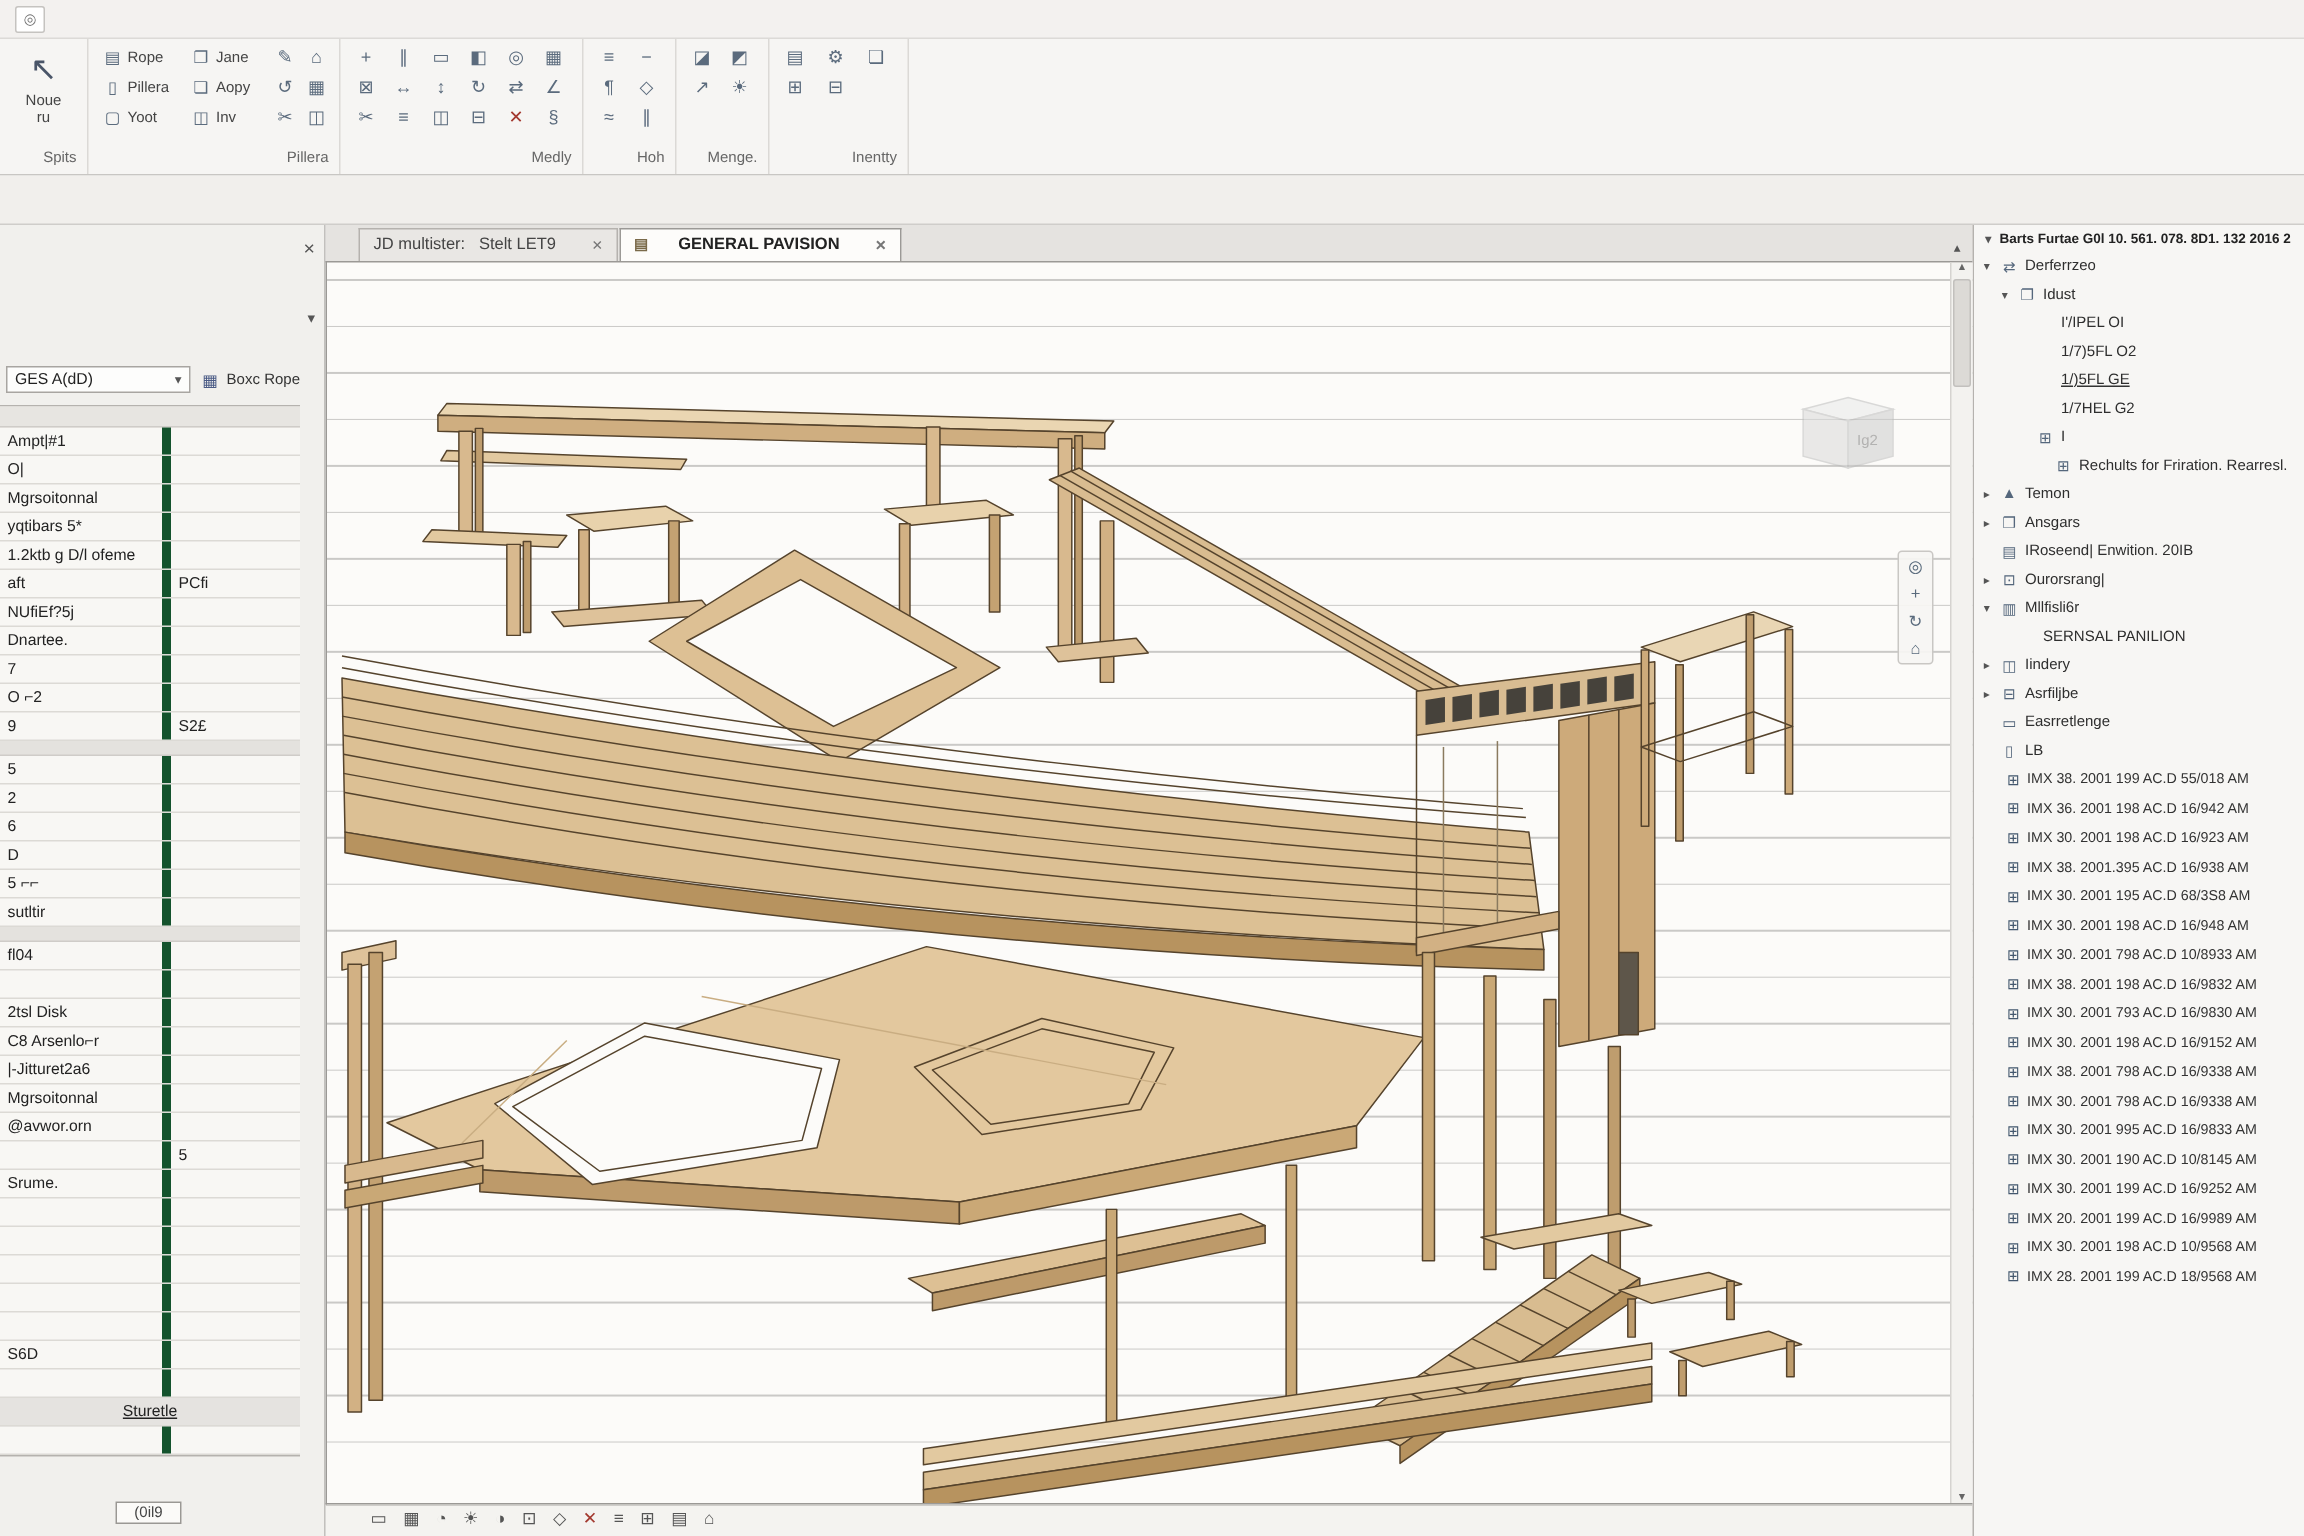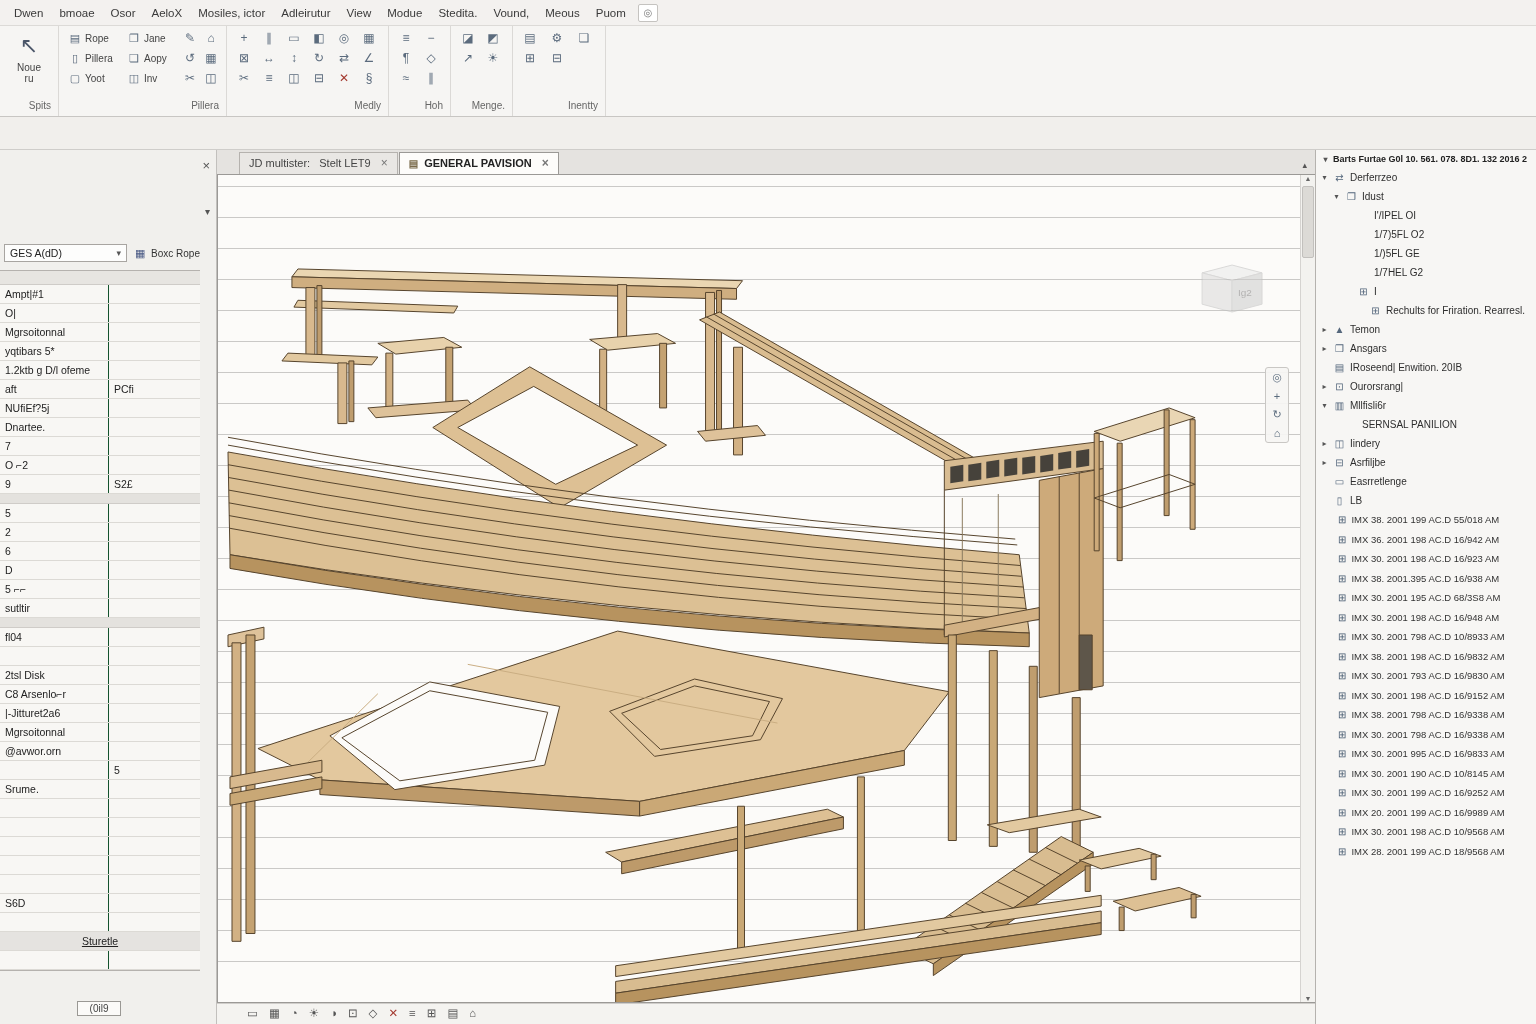--- a/index.html
+++ b/index.html
@@ -40,31 +40,31 @@
   .type-box{flex:1;display:flex;align-items:center;justify-content:space-between;background:#fdfdfc;
     border:1px solid #a8a5a1;font-size:10.5px;padding:2px 5px;color:#222;}
   .type-caret{font-size:9px;color:#555;}
   .edit-type{display:flex;align-items:center;gap:4px;font-size:10px;color:#333;}
   .edit-type .ric{color:#4a5a85;}
   .prop-table{margin-right:16px;border-top:1px solid #b5b2ae;border-bottom:1px solid #b5b2ae;background:#f8f7f4;}
   .prop-head{height:13px;background:#e7e5e1;border-bottom:1px solid #cfccc8;}
   .prow{display:flex;height:18px;border-bottom:1px solid #dcdad5;align-items:center;}
   .prow.center{justify-content:center;}
   .pcell{font-size:10.5px;color:#222;padding:0 5px;overflow:hidden;white-space:nowrap;}
-  .pl{flex:0 0 49%;border-right:1px solid #14532d;height:100%;display:flex;align-items:center;}
+  .pl{flex:0 0 49%;border-right:6px solid #14532d;height:100%;display:flex;align-items:center;}
   .prow.center .pl{border-right:none;flex:0 0 auto;text-decoration:underline;}
   .pv{flex:1;height:100%;display:flex;align-items:center;}
   .prop-sep{height:9px;background:#e4e2de;border-bottom:1px solid #cfccc8;}
   .props-footer{margin-top:auto;display:flex;justify-content:center;padding:6px 18px 8px 0;}
   .props-footer-box{border:1px solid #9a9894;background:#fbfaf8;font-size:10px;color:#444;padding:1px 12px;}
 
   
   .center{flex:1;display:flex;flex-direction:column;min-width:0;background:#e5e3e0;}
   .tabbar{height:24px;display:flex;align-items:flex-end;padding-left:22px;gap:1px;}
-  .vtab{display:flex;align-items:center;gap:6px;padding:3px 9px 4px 9px;font-size:11px;color:#444;
+  .vtab{display:flex;align-items:center;gap:20px;padding:3px 9px 4px 9px;font-size:11px;color:#444;
     background:#e9e7e4;border:1px solid #b5b2ae;border-bottom:none;}
   .vtab.active{background:#fdfcfa;border-color:#9b9996;font-weight:bold;color:#222;margin-bottom:-1px;padding-bottom:5px;}
   .vtab-label{white-space:pre;}
   .vtab-ic{color:#7a6a4a;font-size:10px;}
   .vtab-close{font-size:12px;color:#777;margin-left:4px;}
   .tab-scroll{margin-left:auto;margin-right:4px;font-size:9px;color:#555;padding:4px;}
   .canvas{flex:1;position:relative;border:1px solid #9b9996;border-right:none;background:#fcfbf9;
     background-image:repeating-linear-gradient(to bottom,transparent 0,transparent 30px,#cac9c7 30px,#cac9c7 31px);
     background-position:0 -19px;overflow:hidden;}
   .model-svg{position:absolute;left:0;top:0;width:calc(100% - 14px);height:100%;}
@@ -90,34 +90,20 @@
   .erow{display:flex;align-items:center;height:19.5px;gap:5px;padding-left:22px;}
   .eic{font-size:10px;color:#44586e;flex:0 0 auto;}
   .elabel{font-size:9.5px;color:#333;white-space:nowrap;overflow:hidden;}
 </style>
 </head>
 <body>
 
 <div class="app">
 
   <div class="menubar">
-    <div id="menu-tabs" style="display:flex;">
-        <div class="menu-tab">Dwen</div>
-        <div class="menu-tab">bmoae</div>
-        <div class="menu-tab">Osor</div>
-        <div class="menu-tab">AeloX</div>
-        <div class="menu-tab">Mosiles, ictor</div>
-        <div class="menu-tab">Adleirutur</div>
-        <div class="menu-tab">View</div>
-        <div class="menu-tab">Modue</div>
-        <div class="menu-tab">Stedita.</div>
-        <div class="menu-tab">Vound,</div>
-        <div class="menu-tab">Meous</div>
-        <div class="menu-tab">Puom</div>
-      </div>
     <div class="menu-search">◎</div>
   </div>
 
   <div class="ribbon">
     <div id="ribbon-groups" style="display:flex;">
         <div class="rgroup">
           <div class="rbody" style="grid-template-columns: 44px;">
             <div class="rbig">
               <span class="rbig-glyph">↖</span>
               <span class="rbig-label">Noue
@@ -583,21 +569,21 @@
           <div class="trow" style="padding-left: 28px;">
             <span class="texp"></span>
             <span class="tic"></span>
             <span class="tlabel">I'/IPEL OI</span>
           </div>
           <div class="trow" style="padding-left: 28px;">
             <span class="texp"></span>
             <span class="tic"></span>
             <span class="tlabel">1/7)5FL O2</span>
           </div>
-          <div class="trow" style="padding-left: 28px;">
+          <div class="trow" style="padding-left: 28px; text-decoration: underline;">
             <span class="texp"></span>
             <span class="tic"></span>
             <span class="tlabel">1/)5FL GE</span>
           </div>
           <div class="trow" style="padding-left: 28px;">
             <span class="texp"></span>
             <span class="tic"></span>
             <span class="tlabel">1/7HEL G2</span>
           </div>
           <div class="trow" style="padding-left: 28px;">

